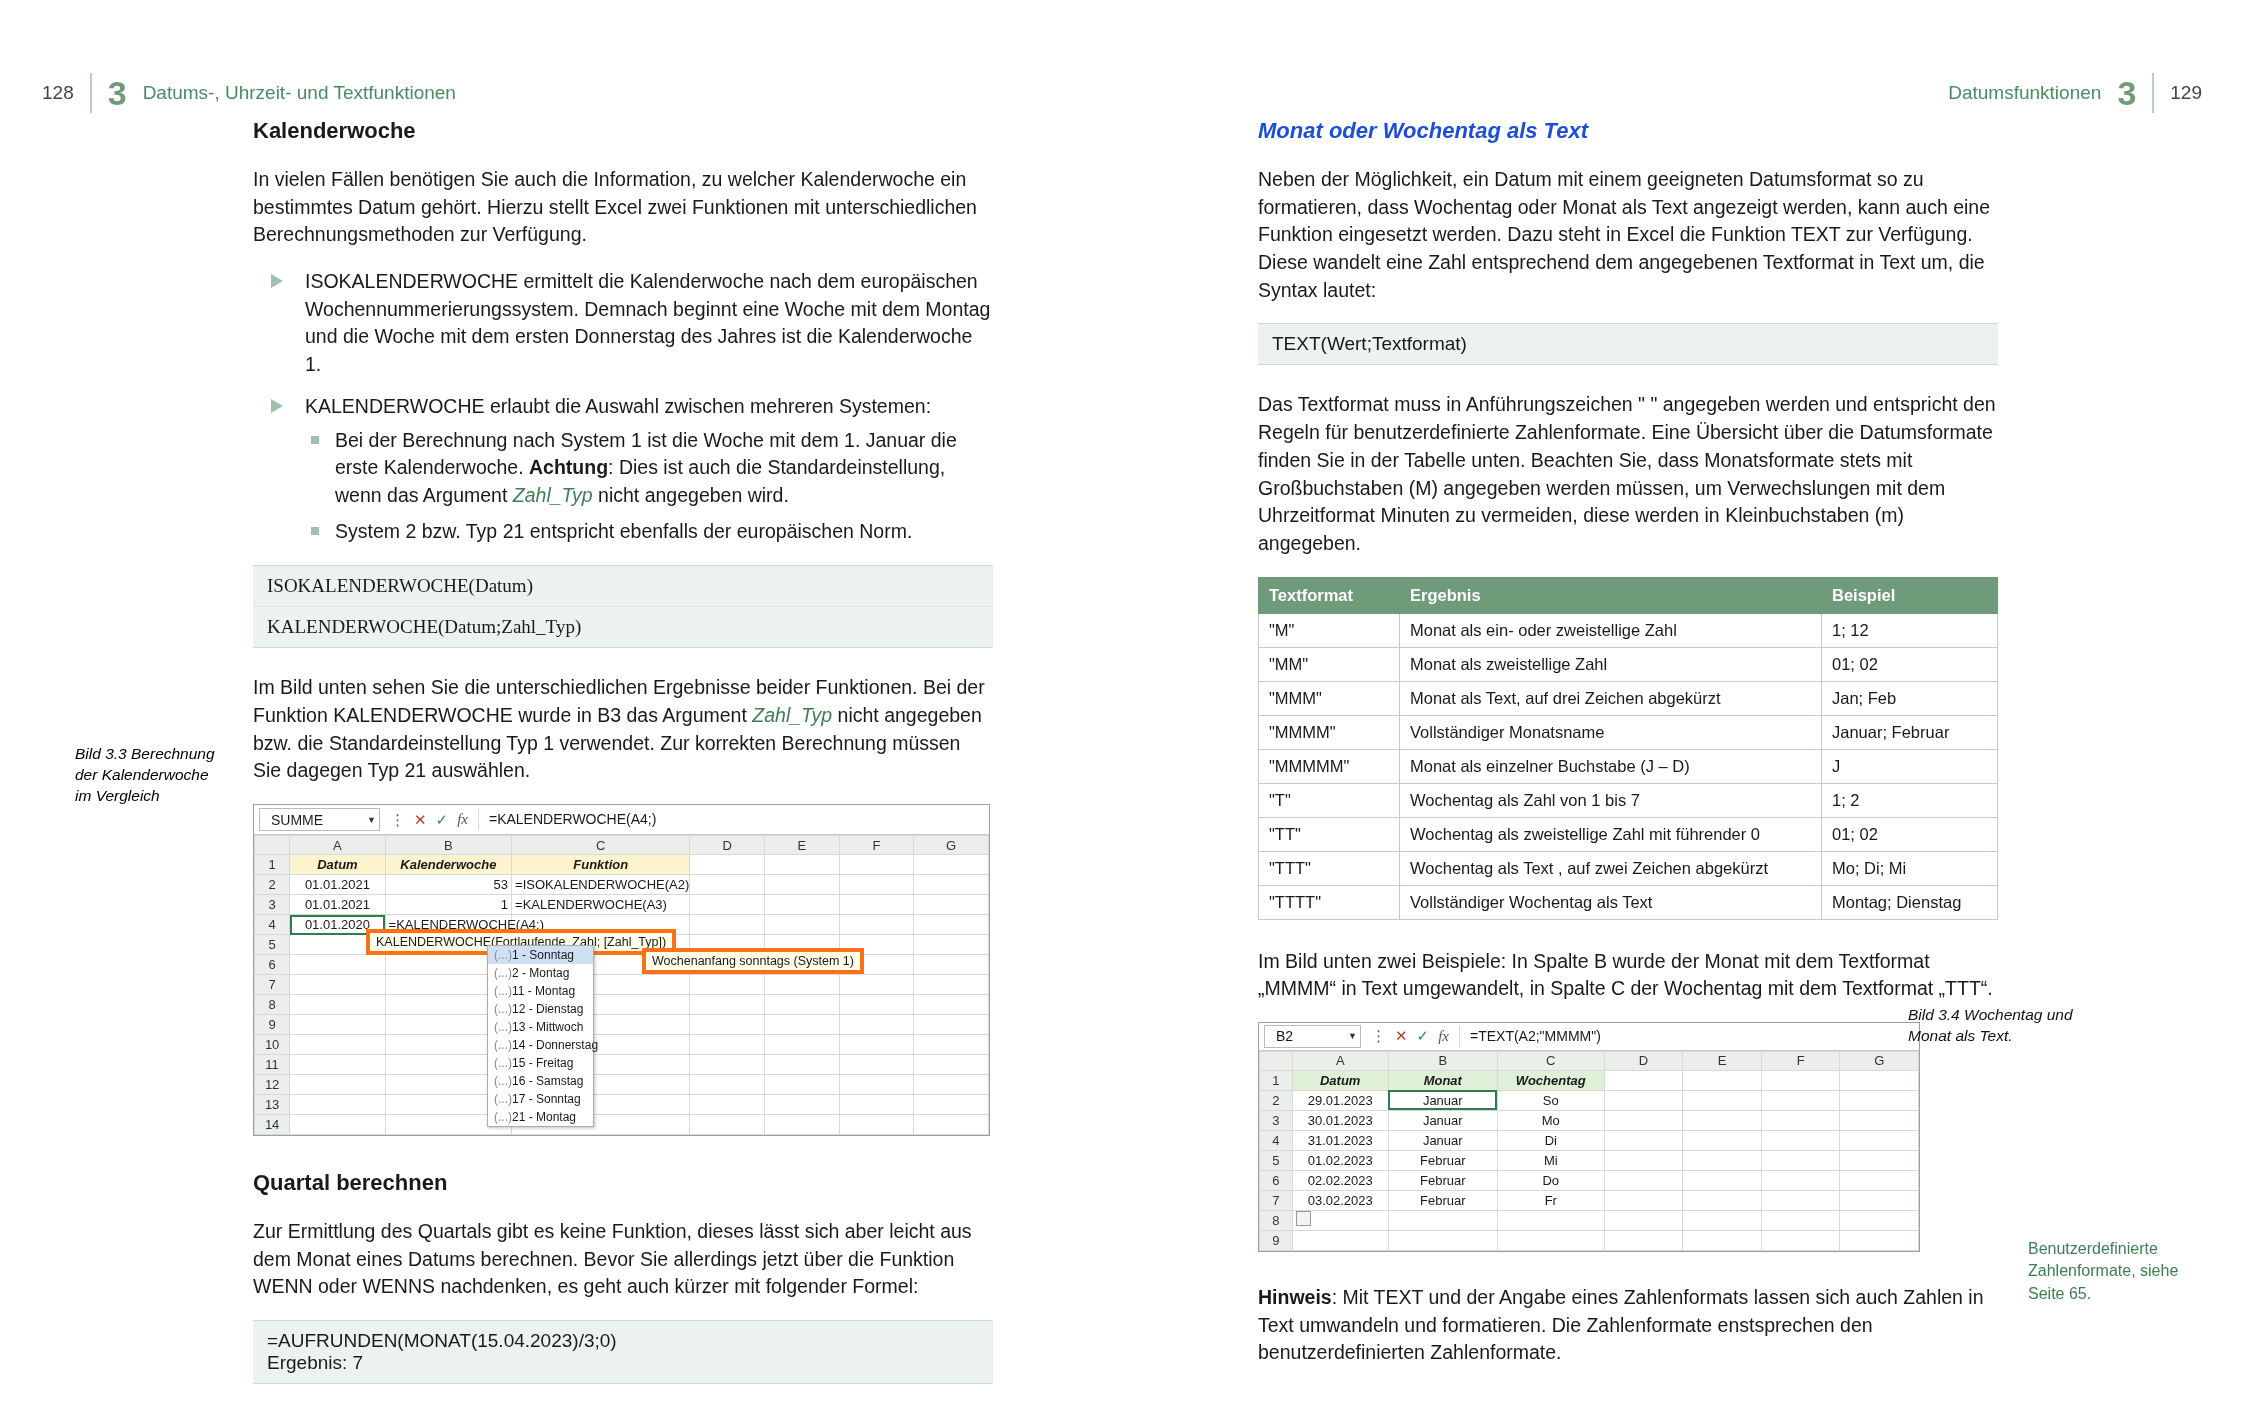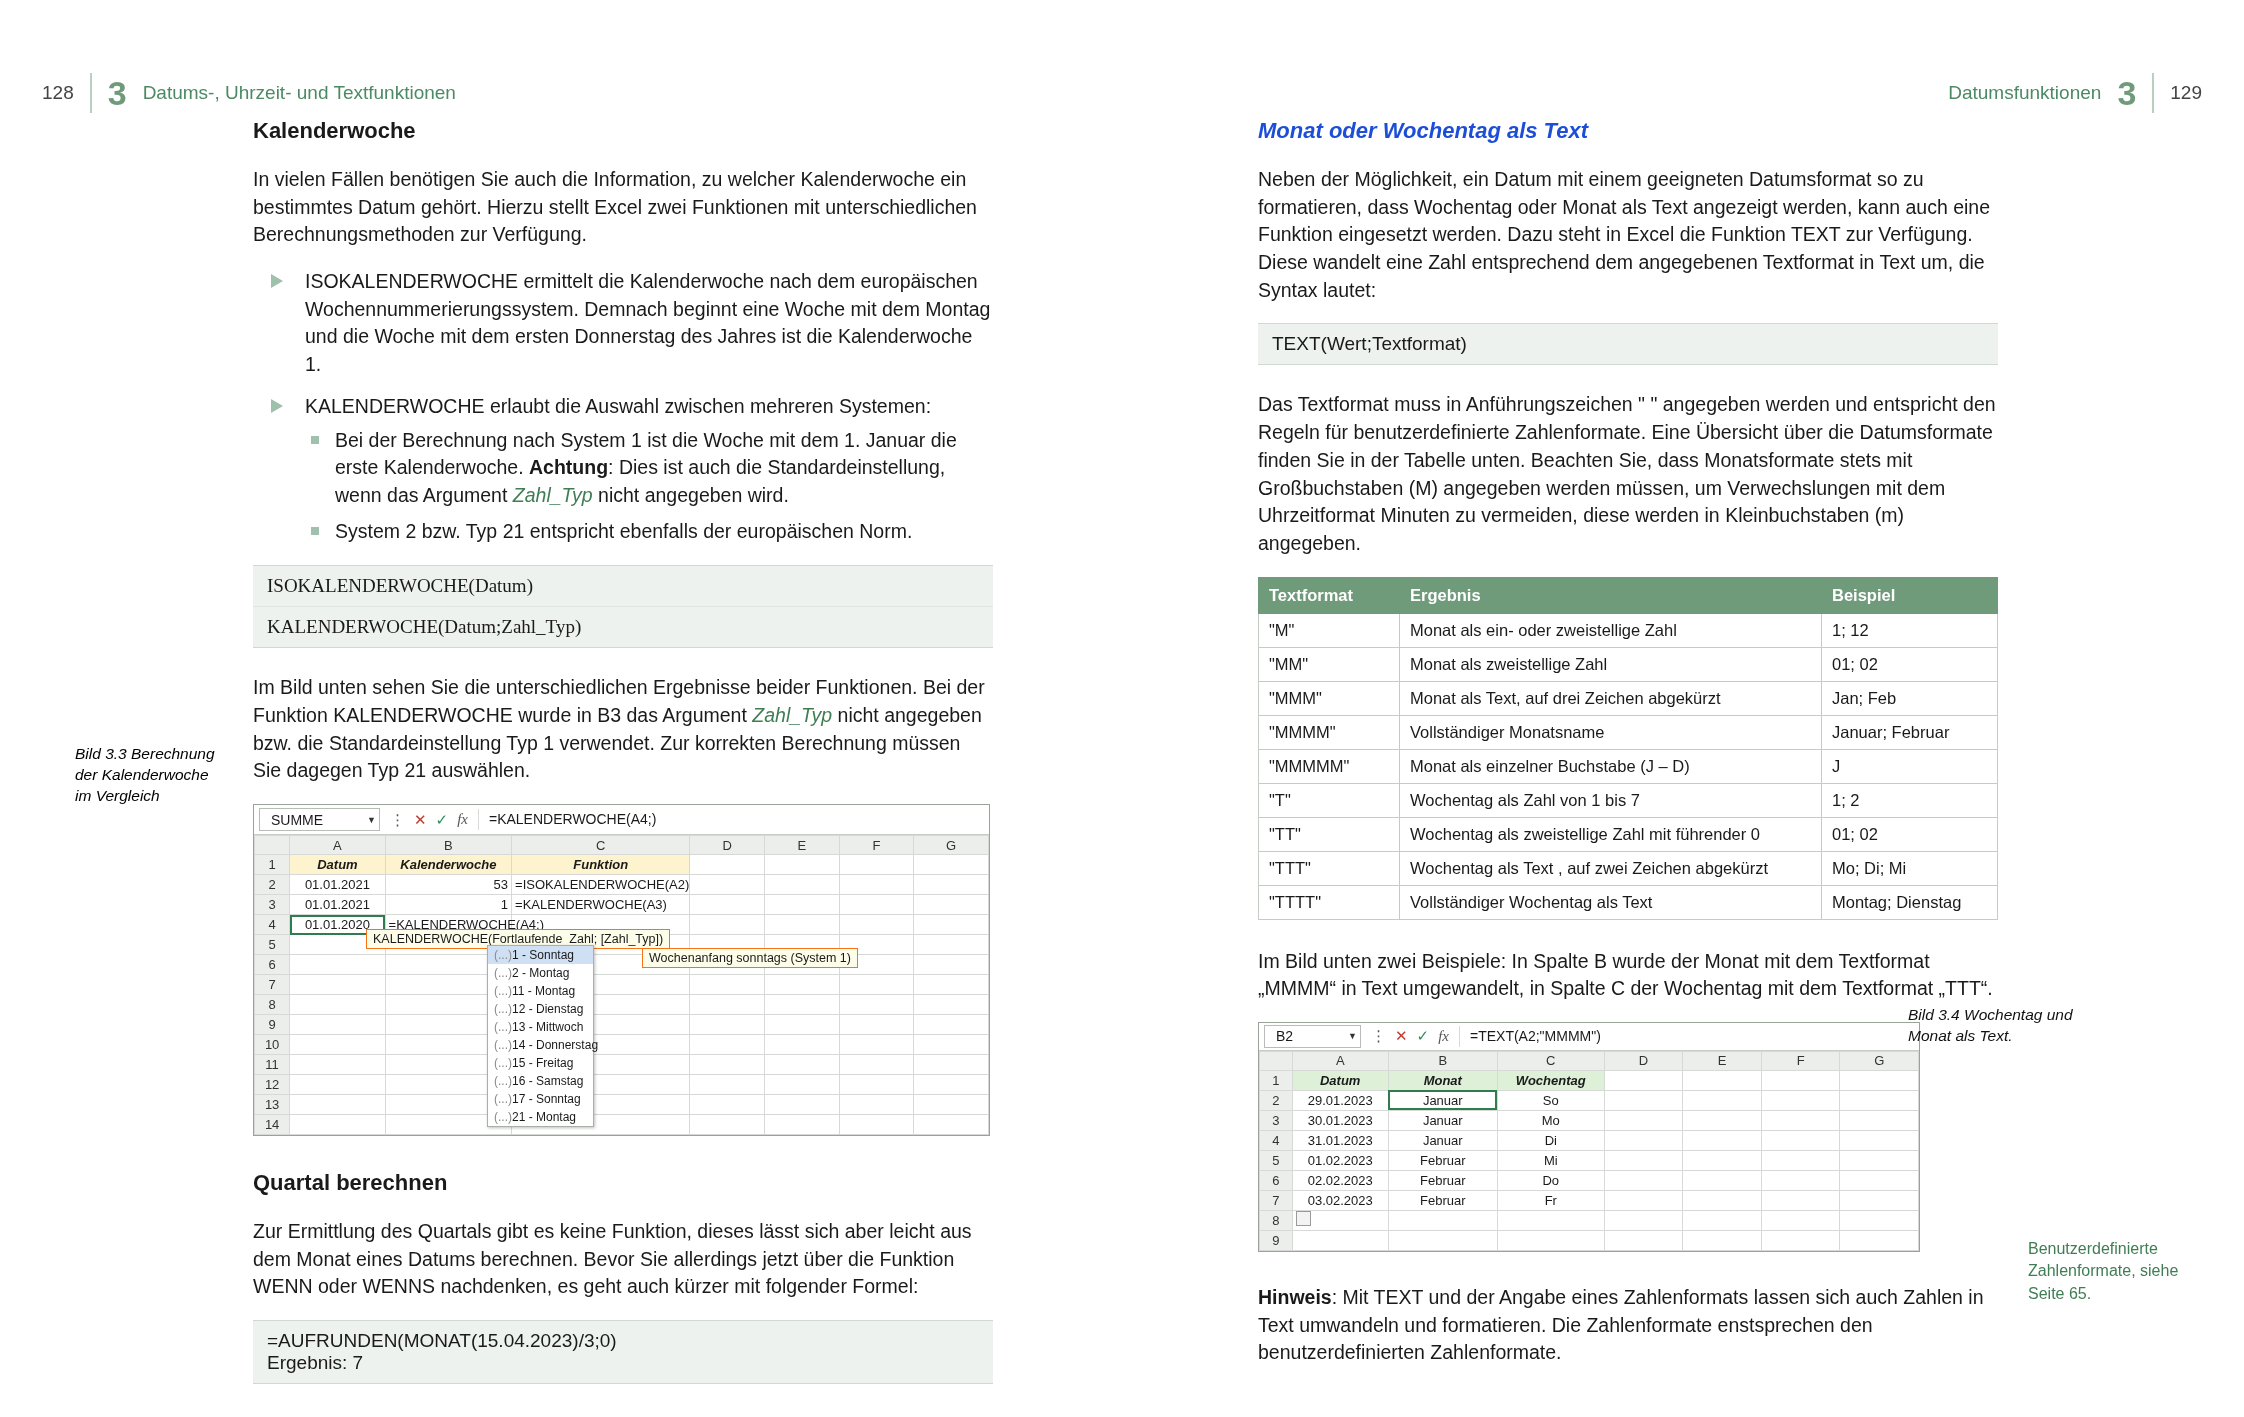--- a/index.html
+++ b/index.html
@@ -70,21 +70,21 @@
 
   table.grid{border-collapse:collapse;width:100%;font-size:13px;table-layout:fixed;}
   table.grid th,table.grid td{border:1px solid #d6d9d6;height:19px;padding:0 3px;overflow:hidden;white-space:nowrap;}
   table.grid thead th{background:#eceeec;color:#333;text-align:center;font-weight:normal;height:18px;}
   table.grid td.rowh{background:#eceeec;text-align:center;color:#333;width:34px;}
   .cell-hdr{background:#fdf3cf;font-weight:bold;font-style:italic;text-align:center;}
   .num{text-align:right;}
   .ctr{text-align:center;}
 
   
-  .tip{position:absolute;background:#fdfde9;border:1px solid #f97316;font-size:12.5px;padding:2px 6px;white-space:nowrap;text-align:right;}
+  .tip{position:absolute;background:#fdfde9;border:4px solid #f97316;font-size:12.5px;padding:2px 6px;white-space:nowrap;text-align:right;}
   .ddl{position:absolute;background:#fff;border:1px solid #a8b0a8;font-size:12px;box-shadow:1px 1px 3px rgba(0,0,0,.25);}
   .ddl div{padding:1px 6px;height:16px;line-height:16px;white-space:nowrap;}
   .ddl div.sel{background:#cfe0f5;}
   .ddl .pre{color:#8a8a8a;}
 
   
   table.doc{border-collapse:collapse;width:100%;font-size:16.5px;margin:0 0 28px 0;}
   table.doc th{background:#6f9b7b;color:#fff;text-align:left;font-weight:bold;padding:8px 10px;border:1px solid #6f9b7b;}
   table.doc td{border:1px solid #c3cdc3;padding:7px 10px;vertical-align:middle;}
   table.doc td.c1{width:120px;}

